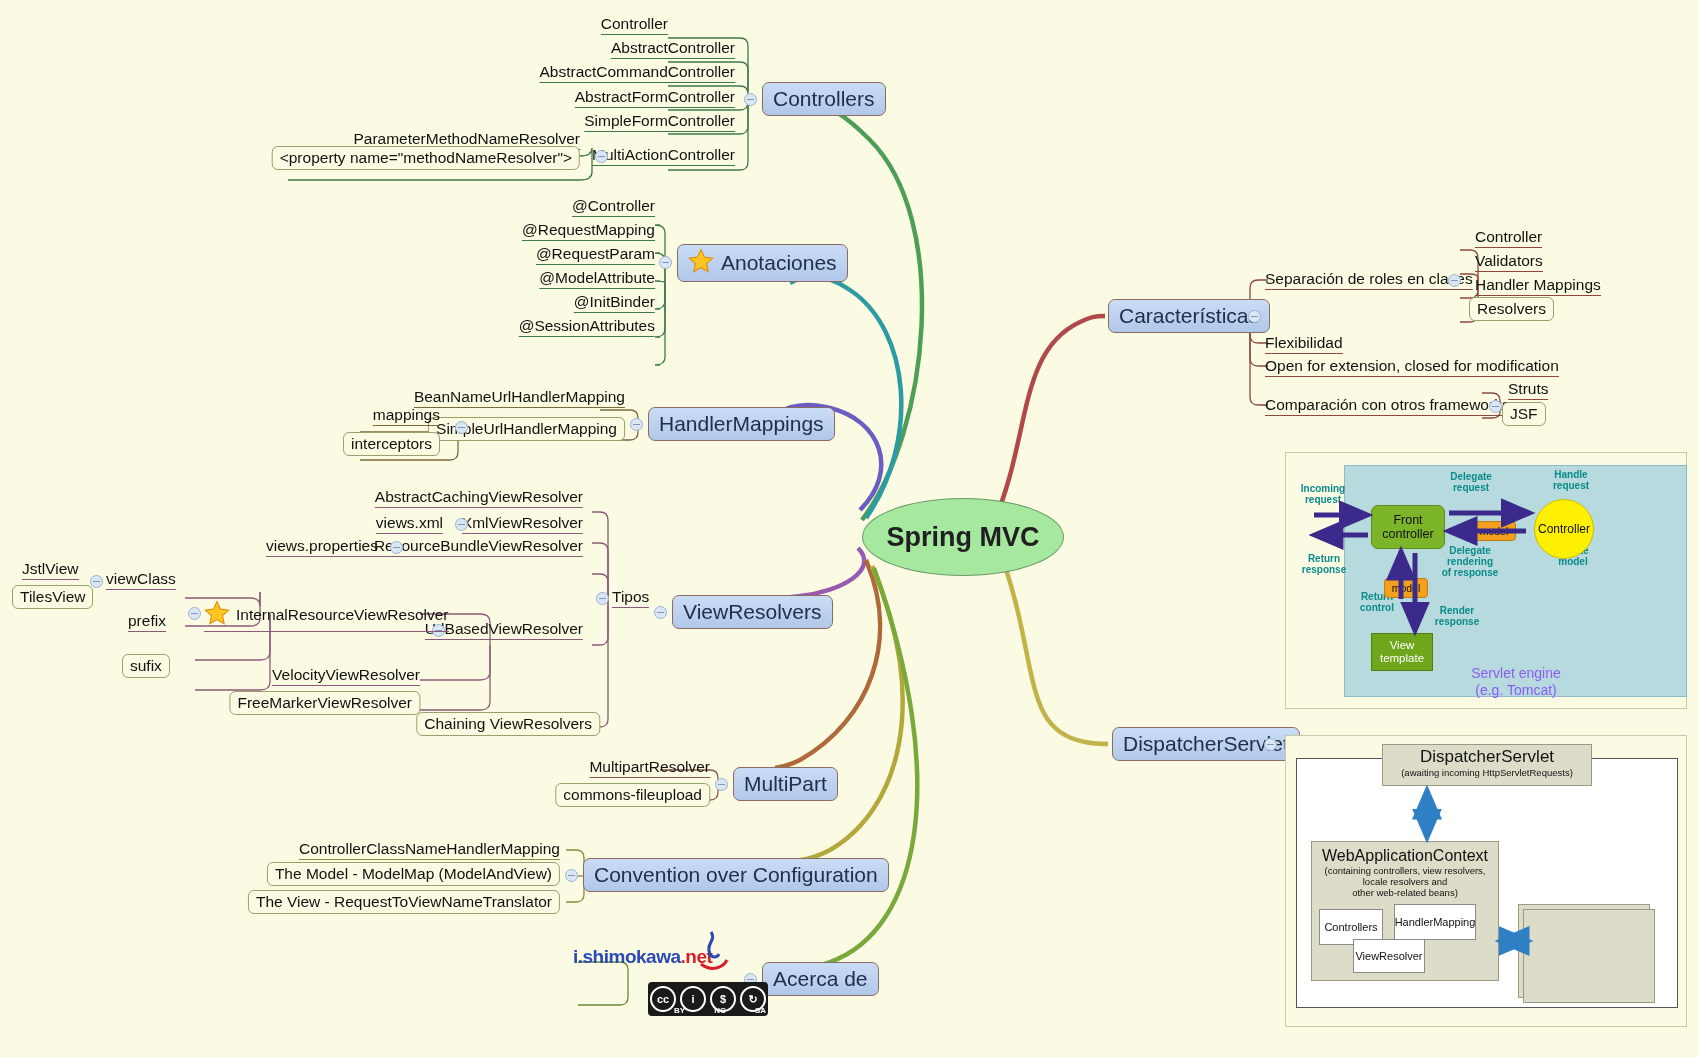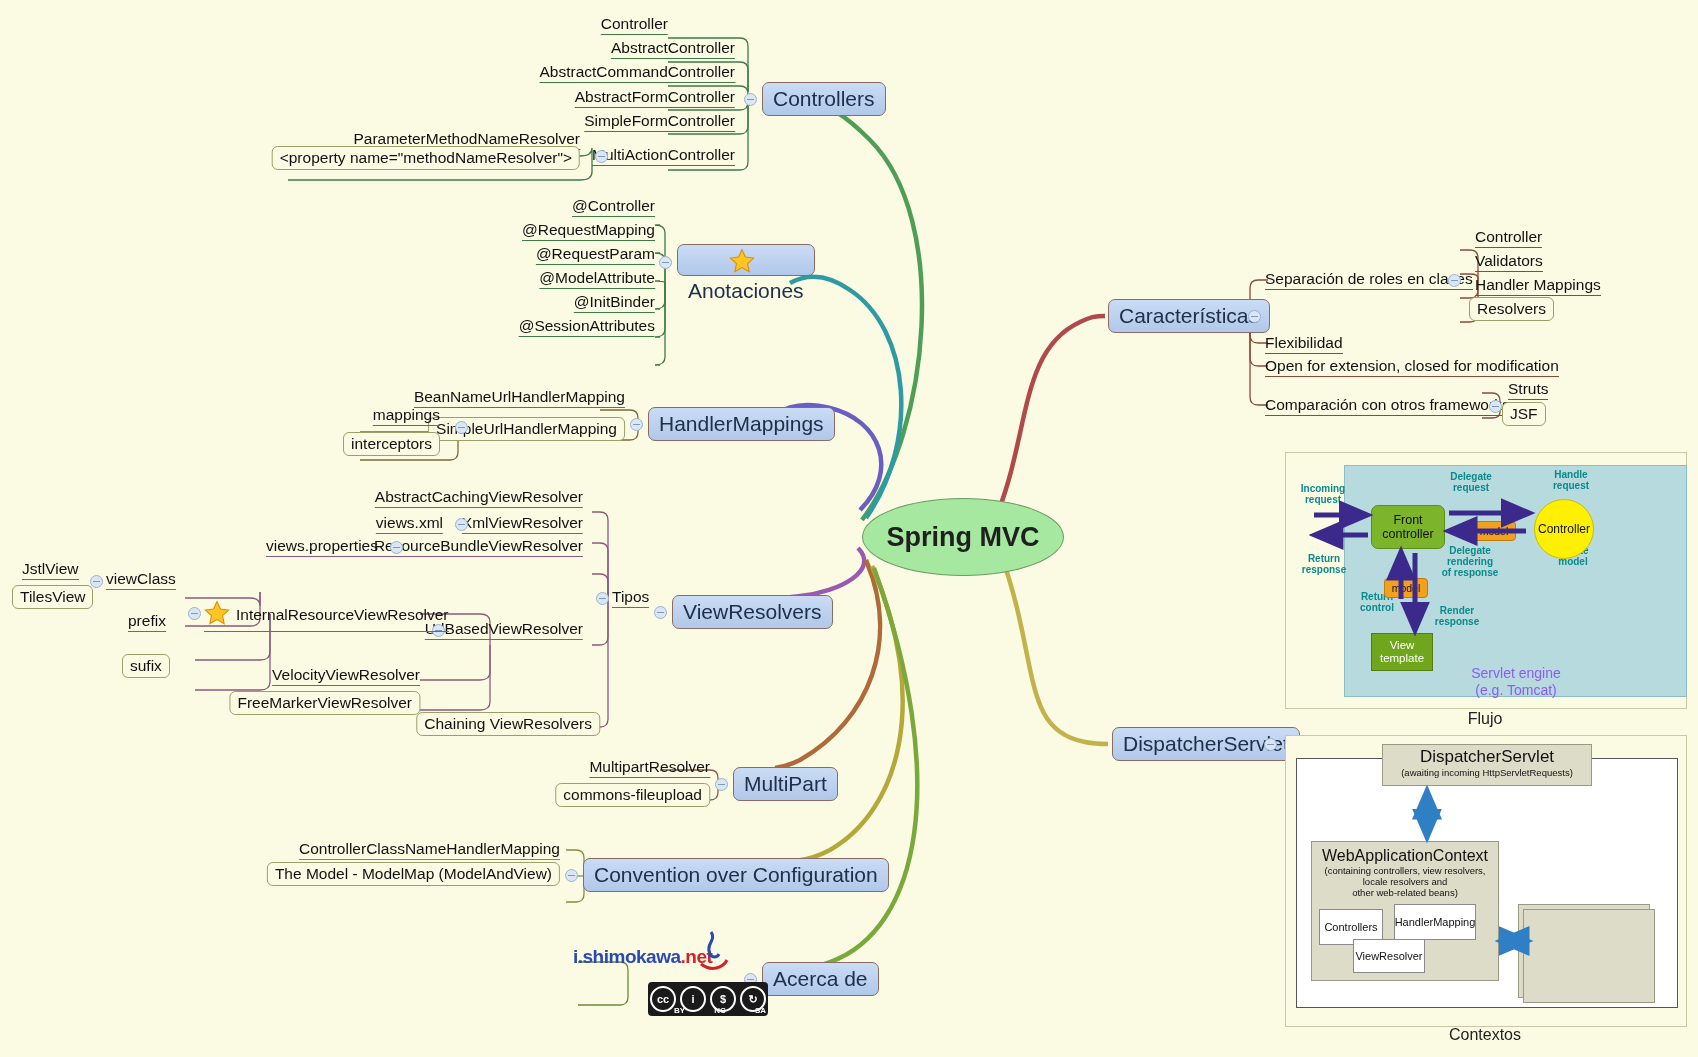--- a/index.html
+++ b/index.html
@@ -247,21 +247,21 @@
   <div class="leaf" style="left:735px;top:39px;transform:translateX(-100%);border-bottom:1.4px solid #3f7a46;padding-bottom:2px;">AbstractController</div>
   <div class="leaf" style="left:735px;top:63px;transform:translateX(-100%);border-bottom:1.4px solid #3f7a46;padding-bottom:2px;">AbstractCommandController</div>
   <div class="leaf" style="left:735px;top:88px;transform:translateX(-100%);border-bottom:1.4px solid #3f7a46;padding-bottom:2px;">AbstractFormController</div>
   <div class="leaf" style="left:735px;top:112px;transform:translateX(-100%);border-bottom:1.4px solid #3f7a46;padding-bottom:2px;">SimpleFormController</div>
   <div class="leaf" style="left:735px;top:146px;transform:translateX(-100%);border-bottom:1.4px solid #3f7a46;padding-bottom:2px;">MultiActionController</div>
   <div class="knob" style="left:595px;top:150px;"></div>
 
   <div class="leaf" style="left:580px;top:130px;transform:translateX(-100%);border-bottom:1.4px solid #3f7a46;padding-bottom:2px;">ParameterMethodNameResolver</div>
   <div class="leafbox" style="left:580px;top:146px;transform:translateX(-100%);">&lt;property name="methodNameResolver"&gt;</div>
 
-  <div class="l1 gradient" style="left:677px;top:244px;height:32px;font-size:21px;flex-direction:column;">
+  <div class="l1 gradient" style="left:677px;top:244px;height:38px;font-size:21px;">
     <span class="star">
       <svg width="26" height="26" viewBox="0 0 24 24">
           <polygon points="12,1.5 15.2,8.4 22.7,9.3 17.1,14.4 18.6,21.8 12,18.1 5.4,21.8 6.9,14.4 1.3,9.3 8.8,8.4" fill="#ffc523" stroke="#e08c00" stroke-width="1"></polygon>
         </svg>
     </span>
     <span>Anotaciones</span>
   </div>
   <div class="knob" style="left:659px;top:256px;"></div>
 
   <div class="leaf" style="left:655px;top:197px;transform:translateX(-100%);border-bottom:1.4px solid #3f7a46;padding-bottom:2px;">@Controller</div>
@@ -333,20 +333,21 @@
   <div class="knob" style="left:715px;top:778px;"></div>
   <div class="leaf" style="left:710px;top:758px;transform:translateX(-100%);border-bottom:1.4px solid #8b5a4a;padding-bottom:2px;">MultipartResolver</div>
   <div class="leafbox" style="left:710px;top:783px;transform:translateX(-100%);">commons-fileupload</div>
 
   <div class="l1 gradient" style="left:583px;top:858px;">
     <span>Convention over Configuration</span>
   </div>
   <div class="knob" style="left:565px;top:869px;"></div>
   <div class="leaf" style="left:560px;top:840px;transform:translateX(-100%);border-bottom:1.4px solid #8a8a3a;padding-bottom:2px;">ControllerClassNameHandlerMapping</div>
   <div class="leafbox" style="left:560px;top:862px;transform:translateX(-100%);">The Model - ModelMap  (ModelAndView)</div>
+  <div class="leafbox" style="left:560px;top:890px;transform:translateX(-100%);">The View - RequestToViewNameTranslator</div>
 
   <div class="l1 gradient" style="left:762px;top:962px;">
     <span>Acerca de</span>
   </div>
   <div class="knob" style="left:744px;top:973px;"></div>
 
   <div class="logo" style="left:573px;top:946px;">
     <span class="blue">i.shimokawa</span><span class="red">.net</span>
   </div>
   <svg style="position:absolute;left:695px;top:928px;width:36px;height:48px;">
@@ -446,21 +447,20 @@
       <g stroke="#3b2a8c" stroke-width="5" fill="none" marker-end="url(#ah)">
         <line x1="28" y1="62" x2="80" y2="62"></line>
         <line x1="82" y1="82" x2="30" y2="82"></line>
         <line x1="163" y1="60" x2="242" y2="60"></line>
         <line x1="240" y1="78" x2="164" y2="78"></line>
         <line x1="115" y1="146" x2="115" y2="100"></line>
         <line x1="129" y1="100" x2="129" y2="176"></line>
       </g>
     </svg>
   </div>
-  <div class="caption" style="left:1285px;top:710px;width:400px;">Flujo</div>
 
   <div class="imgframe" style="left:1285px;top:735px;width:400px;height:290px;">
     <div class="ctx-outer" style="left:10px;top:22px;width:380px;height:248px;"></div>
 
     <div class="ctx-box" style="left:96px;top:8px;width:210px;height:42px;padding-top:3px;box-sizing:border-box;">
       <div class="ctx-title">DispatcherServlet</div>
       <div class="ctx-sub">(awaiting incoming HttpServletRequests)</div>
     </div>
 
     <div class="ctx-box" style="left:25px;top:105px;width:188px;height:140px;padding-top:5px;box-sizing:border-box;">
@@ -490,15 +490,14 @@
         <marker id="ah2s" markerWidth="7" markerHeight="7" refX="1.5" refY="3" orient="auto">
           <polygon points="7,0 0,3 7,6" fill="#2f7fc4"></polygon>
         </marker>
       </defs>
       <g stroke="#2f7fc4" stroke-width="5" fill="none" marker-end="url(#ah2)" marker-start="url(#ah2s)">
         <line x1="141" y1="56" x2="141" y2="100"></line>
         <line x1="216" y1="205" x2="240" y2="205"></line>
       </g>
     </svg>
   </div>
-  <div class="caption" style="left:1285px;top:1026px;width:400px;">Contextos</div>
 
 </div>
 
 </body></html>

